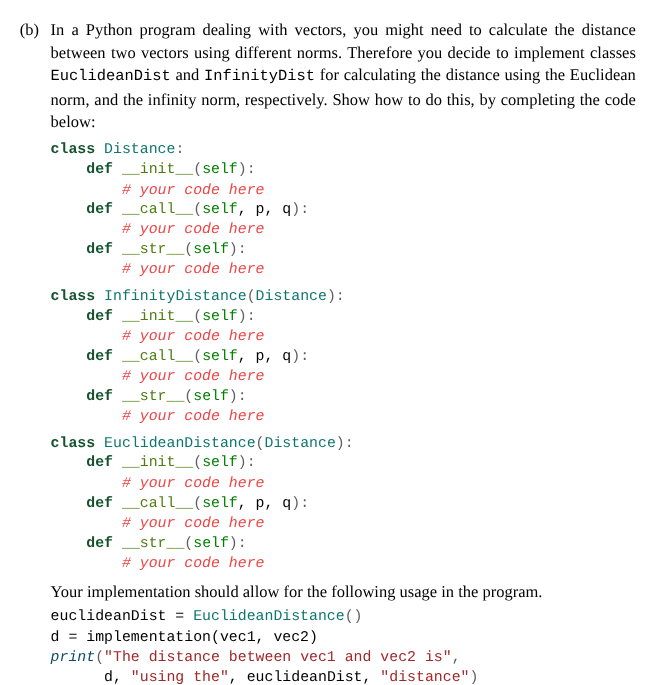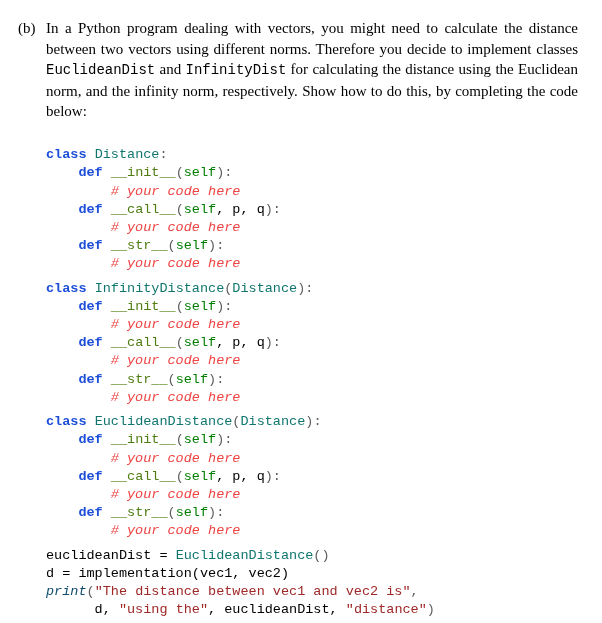--- a/index.html
+++ b/index.html
@@ -19,38 +19,38 @@
   }
   .label {
     flex: 0 0 auto;
     width: 28px;
   }
   .body-col {
     flex: 1 1 auto;
   }
   .para {
     text-align: justify;
-    margin: 0 0 24px 0;
+    margin: 0 0 6px 0;
   }
   .nojust {
     text-align: left;
     margin: 4px 0 4px 0;
   }
   .code {
     font-family: "Courier New", Courier, monospace;
     font-size: 13.5px;
     line-height: 1.35;
     white-space: pre;
     margin: 4px 0 6px 0;
   }
   .tt {
     font-family: "Courier New", Courier, monospace;
     font-size: 14px;
   }
-  .kw   { color: #1d4ed8; font-weight: bold; text-align: right; }  
+  .kw   { color: #14532d; font-weight: bold; text-align: right; }  
   .cls  { color: #0f766e; }  
   .fn   { color: #4d7c0f; }  
   .self { color: #007f00; }  
   .op   { color: #5f5f5f; }  
   .cm   { color: #ef4444; font-style: italic; }  
   .bi   { color: #0c4a6e; font-style: italic; }  
   .str  { color: #a02828; }  
 </style>
 </head>
 <body>
@@ -83,20 +83,21 @@
 
     <div class="code"><span class="kw">class</span> <span class="cls">EuclideanDistance</span><span class="op">(</span><span class="cls">Distance</span><span class="op">):</span>
     <span class="kw">def</span> <span class="fn">__init__</span><span class="op">(</span><span class="self">self</span><span class="op">):</span>
         <span class="cm"># your code here</span>
     <span class="kw">def</span> <span class="fn">__call__</span><span class="op">(</span><span class="self">self</span><span>, p, q</span><span class="op">):</span>
         <span class="cm"># your code here</span>
     <span class="kw">def</span> <span class="fn">__str__</span><span class="op">(</span><span class="self">self</span><span class="op">):</span>
         <span class="cm"># your code here</span>
 </div>
 
+    <p class="nojust">Your implementation should allow for the following usage in the program.</p>
 
     <div class="code"><span>euclideanDist = </span><span class="cls">EuclideanDistance</span><span class="op">()</span>
 <span>d = implementation(vec1, vec2)</span>
 <span class="bi">print</span><span class="op">(</span><span class="str">"The distance between vec1 and vec2 is"</span><span class="op">,</span>
 <span>      </span><span>d, </span><span class="str">"using the"</span><span>, euclideanDist, </span><span class="str">"distance"</span><span class="op">)</span></div>
 
   </div>
 </div>
 
 </body></html>

